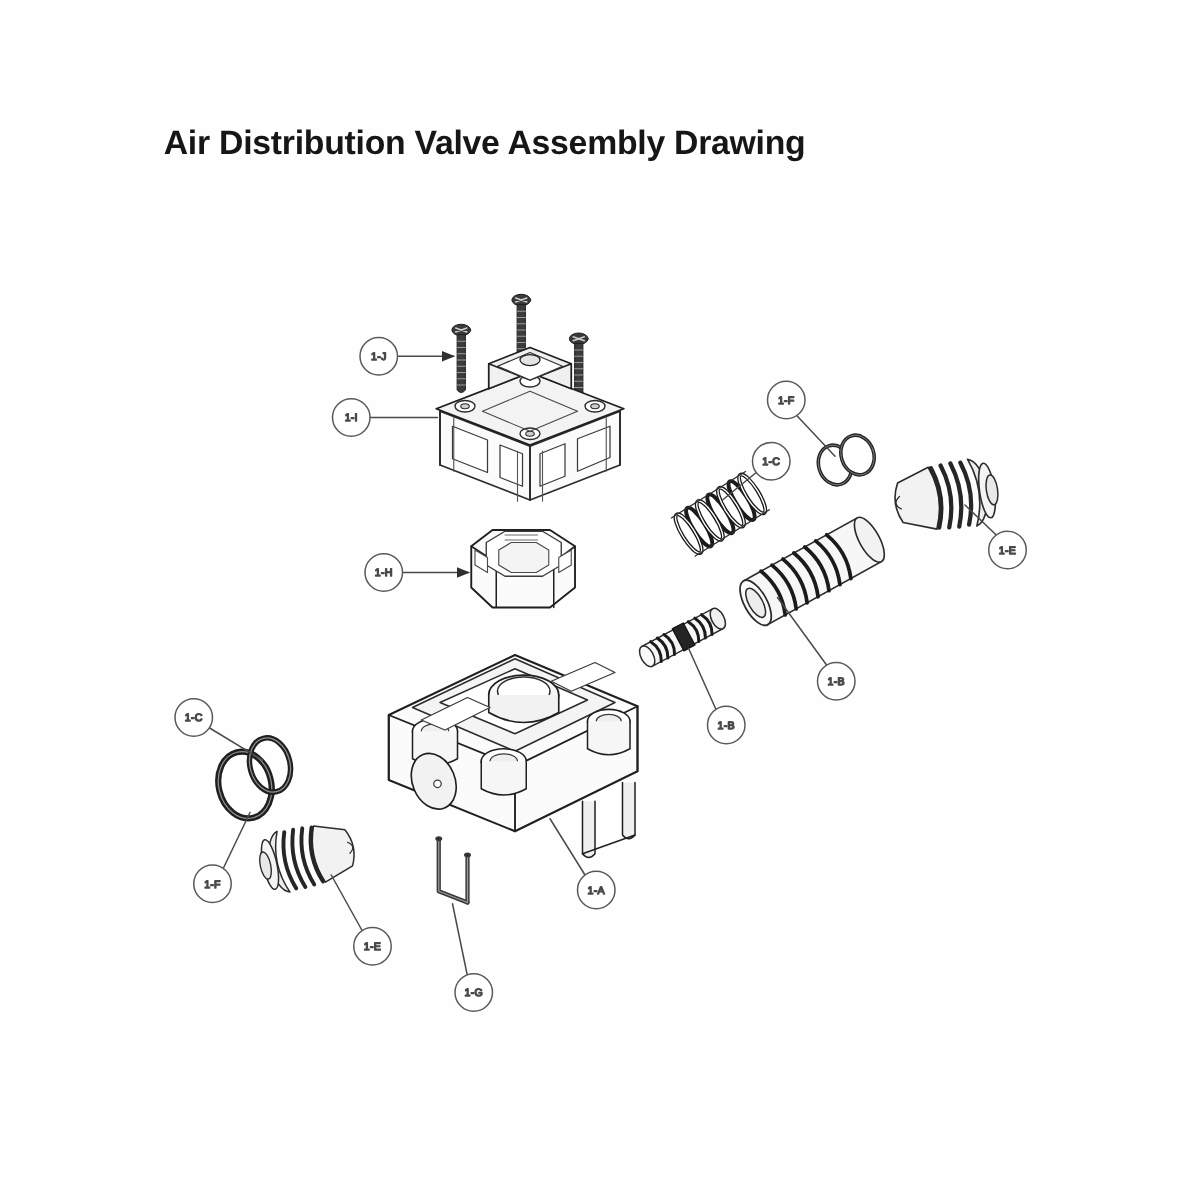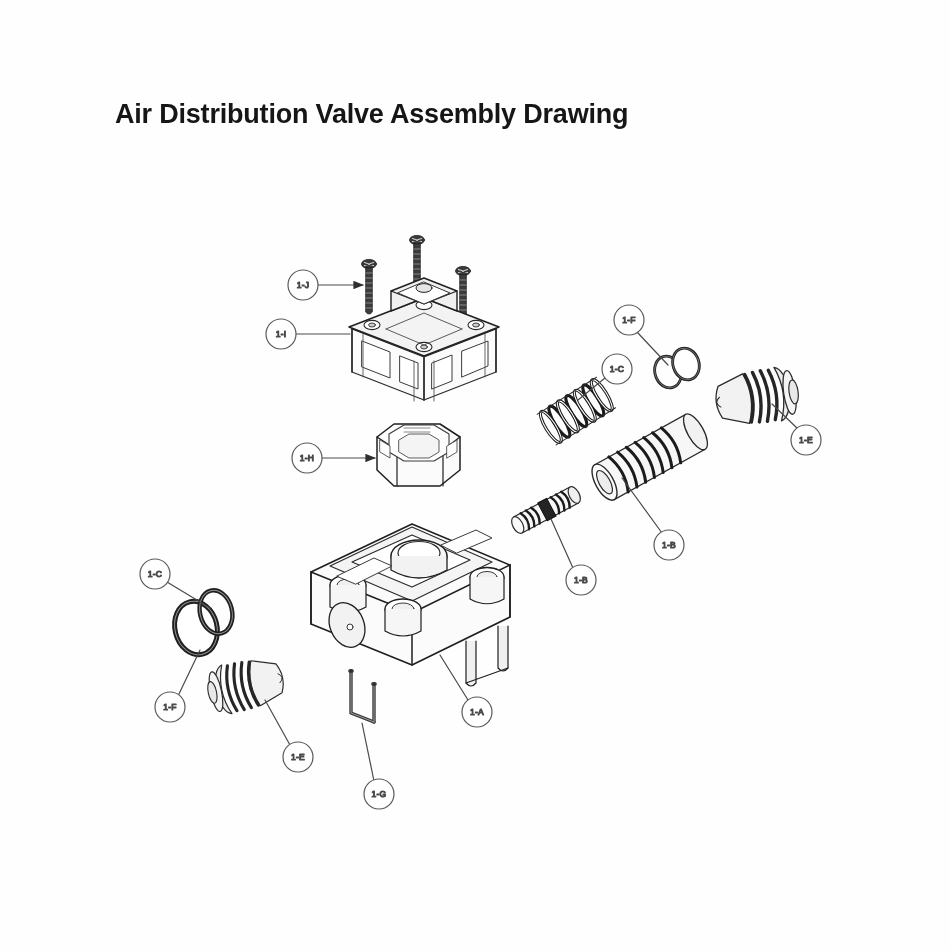--- a/index.html
+++ b/index.html
@@ -3,21 +3,21 @@
 <meta charset="utf-8">
 <style>
   html,body{margin:0;padding:0;}
   body{
     width:950px;height:950px;background:#fefefe;
     font-family:"Liberation Sans", sans-serif;
     overflow:hidden;position:relative;
   }
   #page{position:relative;width:950px;height:950px;}
   #title{
-    position:absolute;left:115px;top:99px;
+    position:absolute;left:131px;top:99px;
     font-size:27px;font-weight:bold;color:#161616;
     letter-spacing:-0.2px;white-space:nowrap;
   }
   #canvas{position:absolute;left:0;top:0;width:950px;height:950px;}
   .cl-txt{font-family:"Liberation Sans",sans-serif;font-size:8.5px;fill:#55585c;letter-spacing:0.2px;}
 </style>
 </head>
 <body>
 
 <div id="page">

